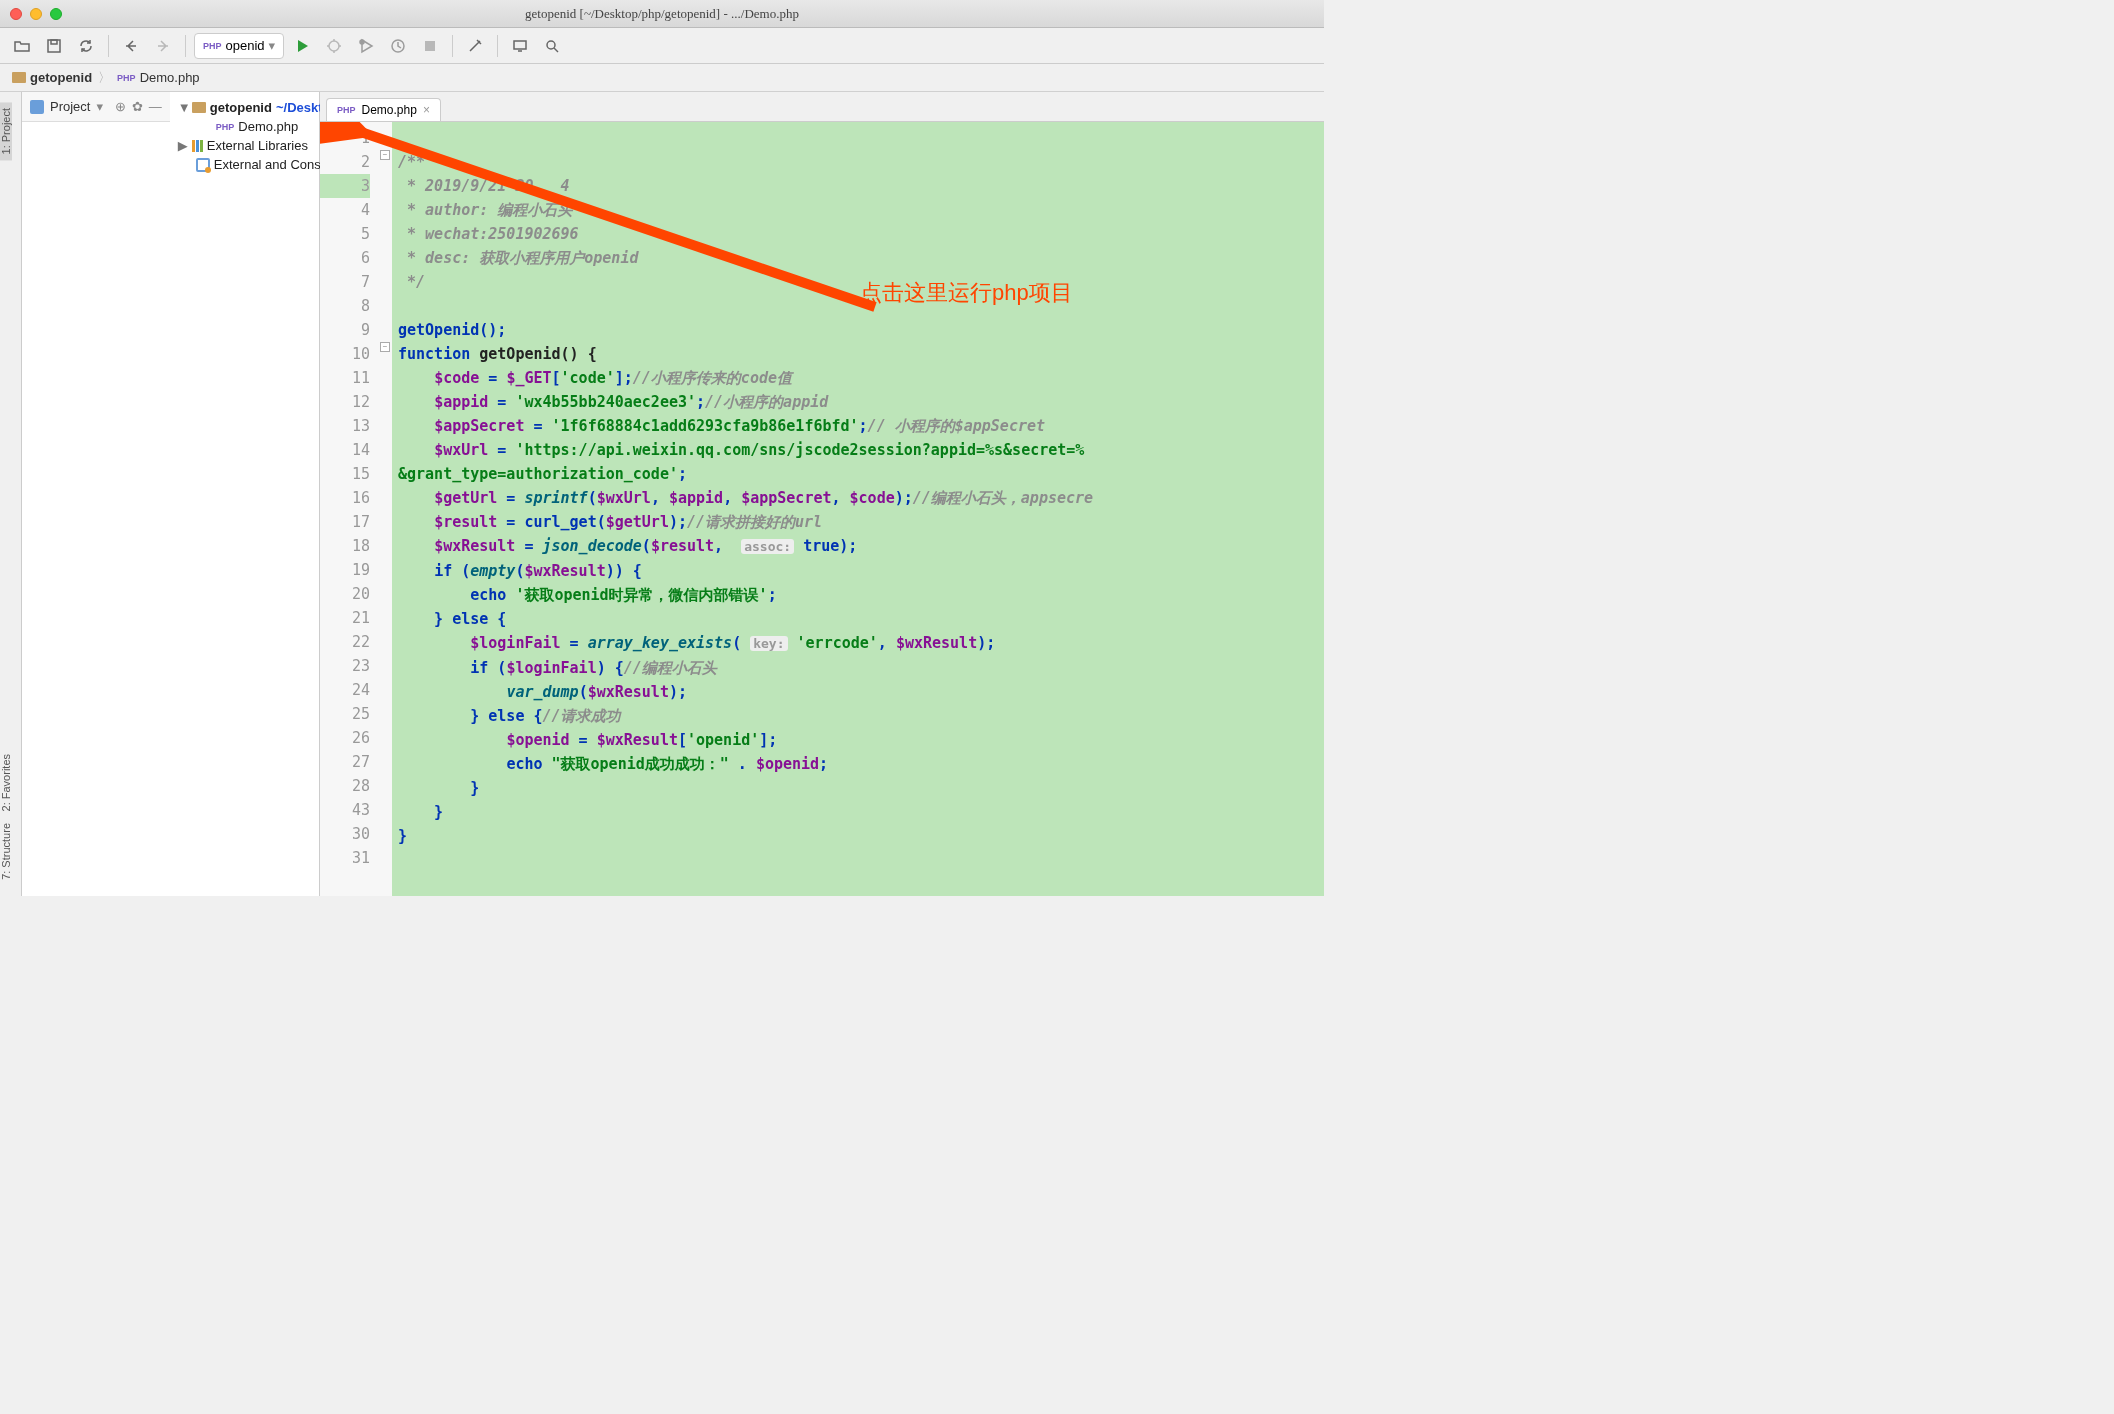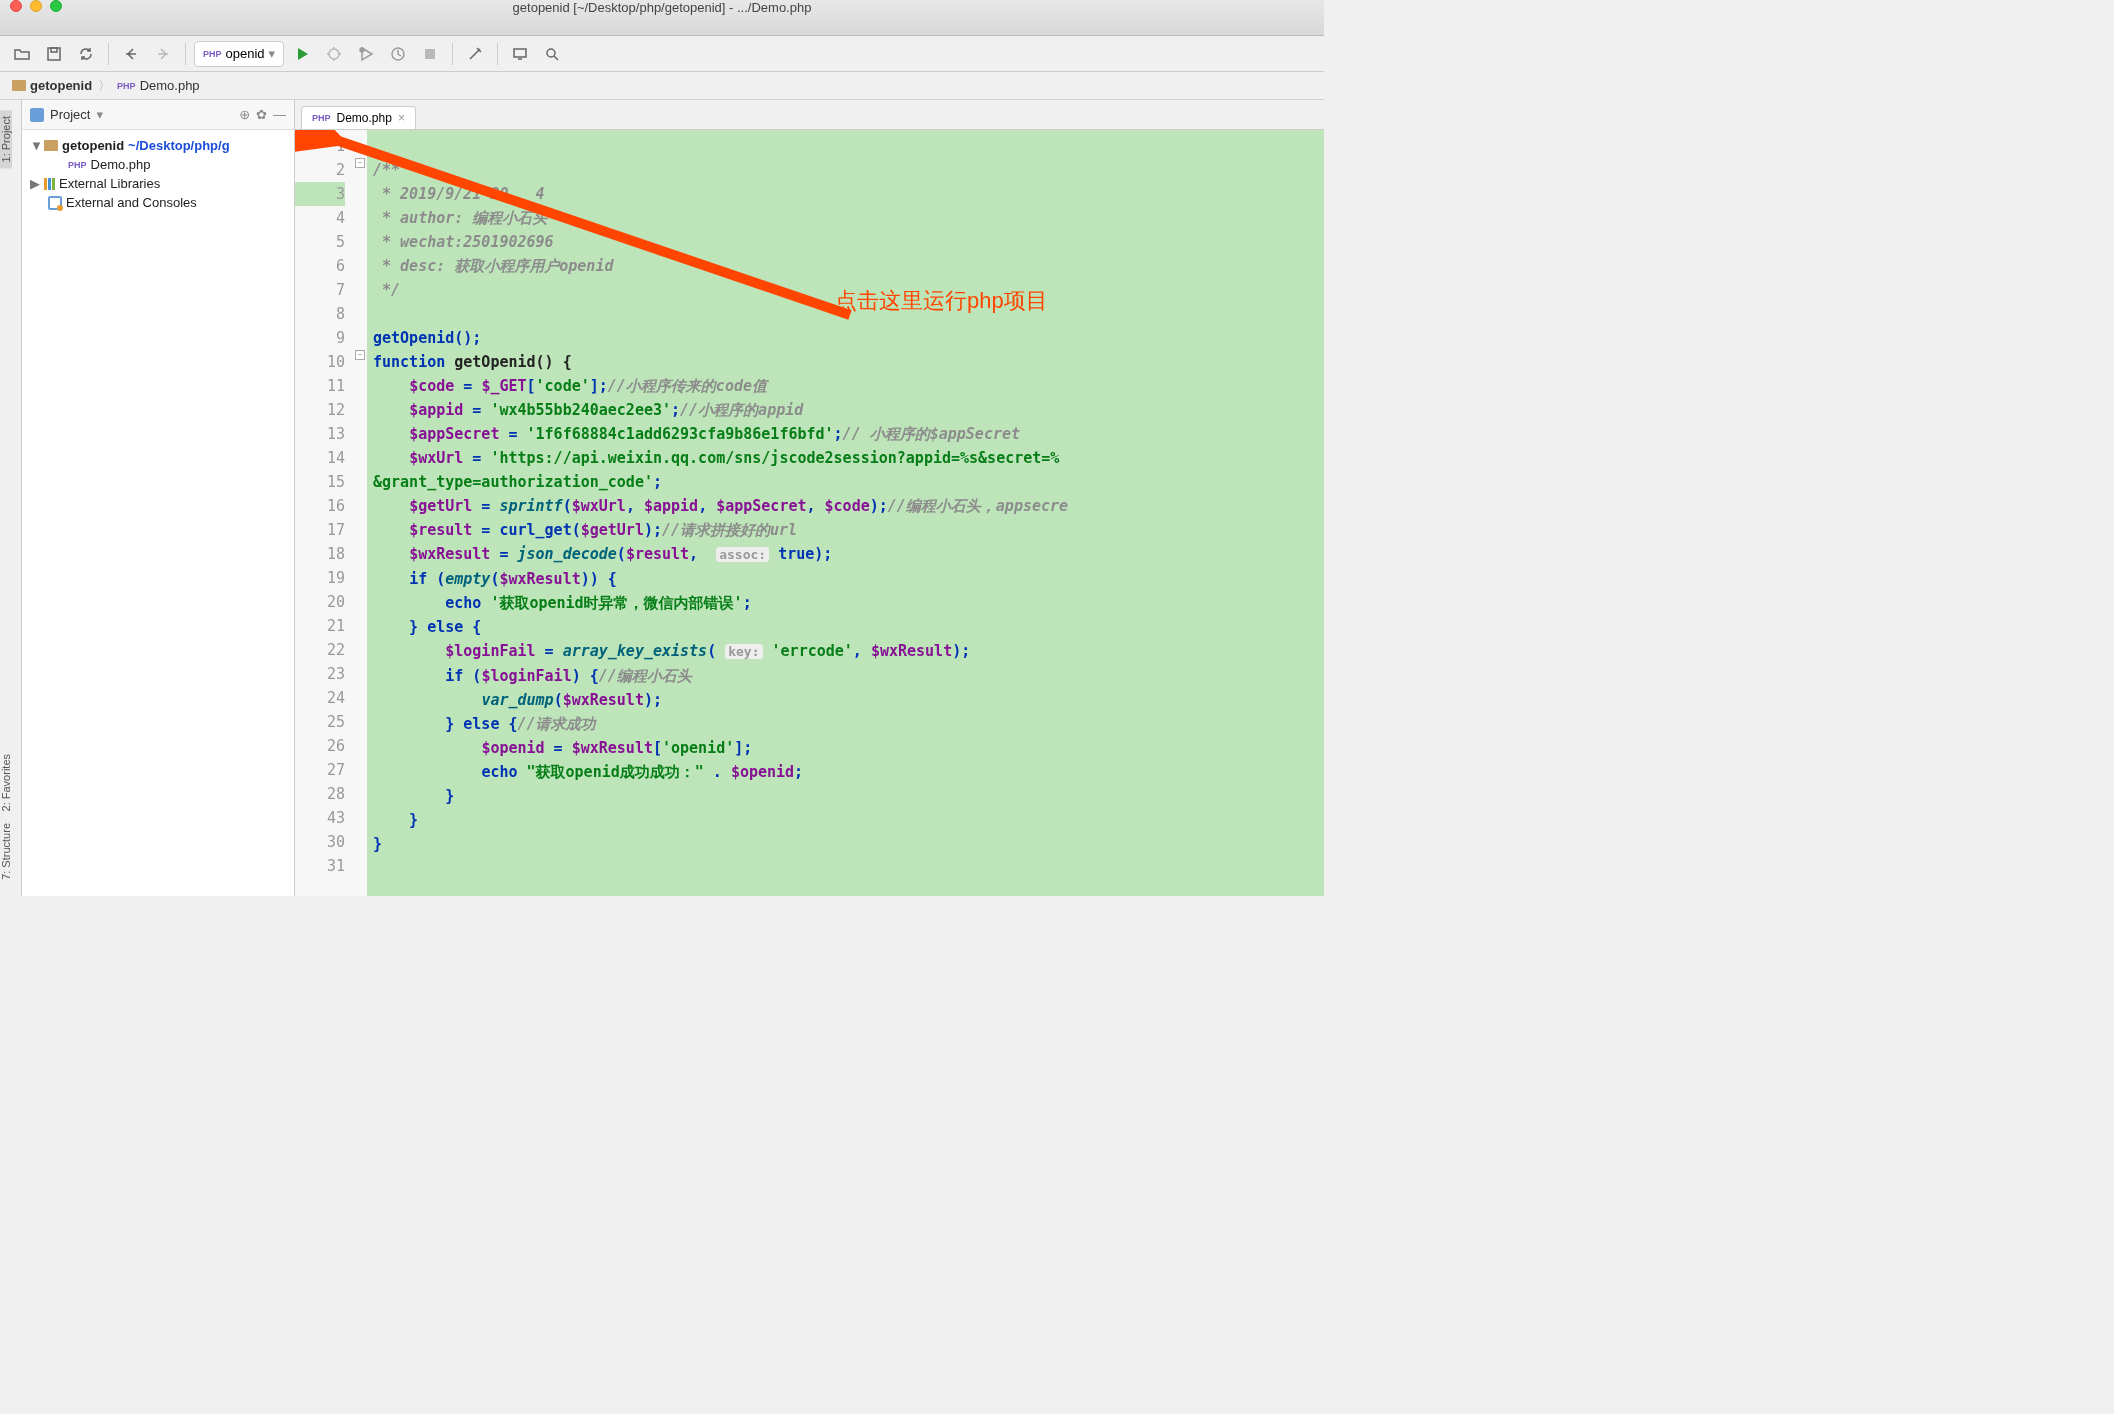--- a/index.html
+++ b/index.html
@@ -1,18 +1,18 @@
 <!DOCTYPE html>
 <html><head>
 <meta charset="utf-8">
 <style>
 * { margin: 0; padding: 0; box-sizing: border-box; }
 body { font-family: -apple-system, "Helvetica Neue", Arial, sans-serif; font-size: 13px; background: #f0f0f0; overflow: hidden; }
 .window { width: 1324px; height: 896px; background: #ececec; display: flex; flex-direction: column; }
-.titlebar { height: 36px; background: linear-gradient(#e8e8e8,#d8d8d8); display: flex; align-items: flex-start; padding: 0 10px; border-bottom: 1px solid #bbb; position: relative; }
+.titlebar { height: 28px; background: linear-gradient(#e8e8e8,#d8d8d8); display: flex; align-items: center; padding: 0 10px; border-bottom: 1px solid #bbb; position: relative; font-family: Liberation Serif, serif; }
 .traffic { display: flex; gap: 8px; }
 .dot { width: 12px; height: 12px; border-radius: 50%; }
 .dot.red { background: #ff5f57; border: 1px solid #e1493f; }
 .dot.yellow { background: #ffbd2e; border: 1px solid #dfa023; }
 .dot.green { background: #28c940; border: 1px solid #1dad2b; }
 .title { position: absolute; left: 50%; transform: translateX(-50%); color: #444; font-size: 13px; }
 .toolbar { height: 36px; background: #f0f0f0; border-bottom: 1px solid #ccc; display: flex; align-items: center; padding: 0 8px; gap: 4px; }
 .tbtn { width: 28px; height: 28px; display: flex; align-items: center; justify-content: center; color: #666; cursor: pointer; border-radius: 3px; }
 .sep { width: 1px; height: 22px; background: #ccc; margin: 0 4px; }
 .run-config { display: flex; align-items: center; gap: 4px; background: #fff; border: 1px solid #ccc; border-radius: 4px; padding: 2px 8px; height: 26px; }
@@ -20,21 +20,21 @@
 .run-config .name { color: #000000; }
 .run-btn { color: #2d9d3a; }
 .breadcrumb { height: 28px; background: #f0f0f0; border-bottom: 1px solid #d0d0d0; display: flex; align-items: center; padding: 0 12px; gap: 6px; font-size: 13px; color: #333; }
 .bc-item { display: flex; align-items: center; gap: 4px; }
 .folder-icon { width: 14px; height: 11px; background: #c9a05f; border-radius: 1px; }
 .php-icon { font-size: 9px; color: #7b5cc4; font-weight: bold; }
 .bc-sep { color: #aaa; }
 .main { flex: 1; display: flex; }
 .left-rail { width: 22px; background: #f0f0f0; border-right: 1px solid #ccc; display: flex; flex-direction: column; justify-content: space-between; padding: 10px 0; }
 .rail-item { writing-mode: vertical-rl; transform: rotate(180deg); font-size: 11px; color: #555; text-align: center; padding: 6px 0; cursor: pointer; }
-.sidebar { width: 273px; background: #fff; border-right: 1px solid #ccc; display: flex; flex-direction: column; text-align: right; }
+.sidebar { width: 298px; background: #fff; border-right: 1px solid #ccc; display: flex; flex-direction: row; text-align: right; }
 .sidebar-header { height: 30px; border-bottom: 1px solid #ddd; display: flex; align-items: center; padding: 0 8px; gap: 6px; background: #f7f7f7; }
 .sidebar-header .proj-ico { width: 14px; height: 14px; background: #6a9eda; border-radius: 2px; }
 .sidebar-header .title-proj { font-weight: 500; color: #333; }
 .sidebar-header .spacer { flex: 1; }
 .sidebar-header .hicon { color: #888; cursor: pointer; }
 .tree { padding: 6px 4px; font-size: 13px; }
 .tree-row { display: flex; align-items: center; gap: 4px; padding: 2px 4px; white-space: nowrap; }
 .tree-row.bold { font-weight: bold; }
 .tree-row .indent { display:inline-block; }
 .tree-arrow { color: #777; width: 10px; }

